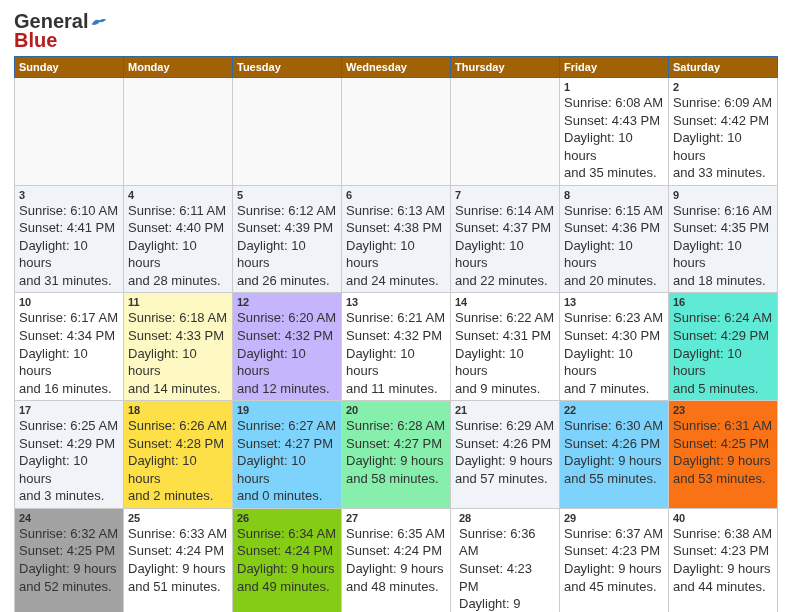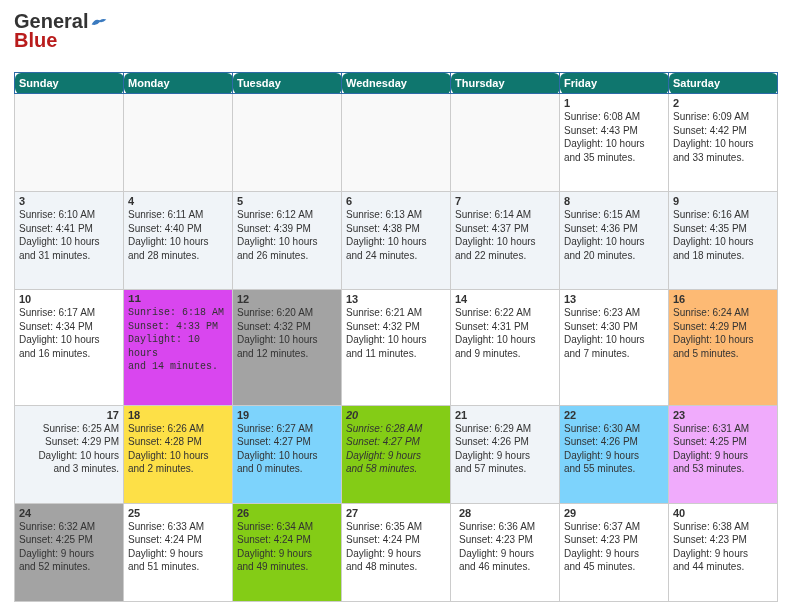--- a/index.html
+++ b/index.html
@@ -14,21 +14,21 @@
       width: 792px;
       height: 612px;
       padding: 10px 14px 10px 14px;
       display: flex;
       flex-direction: column;
     }
     .header {
       display: flex;
       justify-content: space-between;
       align-items: flex-start;
-      margin-bottom: 20px;
+      margin-bottom: 4px;
     }
     .logo {
       display: flex;
       flex-direction: column;
       align-items: flex-start;
     }
     .logo-bird {
       width: 18px;
       height: 14px;
       margin-left: 2px;
@@ -73,29 +73,29 @@
       color: #333;
       background: #fff;
     }
     .calendar tr:nth-child(even) td {
       background: #f5f5f5;
     }
     .calendar tr:nth-child(odd) td {
       background: #ffffff;
     }
     
-    .calendar thead tr th { background: #0f766e; border-radius: 6px; }
+    .calendar thead tr th { background: #a16207; }
     .day-num {
       font-size: 11px;
       font-weight: bold;
       display: block;
       margin-bottom: 1px;
     }
     .day-info {
-      font-size: 10px;
+      font-size: 13px;
       color: #333;
       line-height: 1.35;
     }
     .empty-cell {
       background: #f9f9f9 !important;
     }
   </style>
 </head>
 <body>
 
@@ -172,71 +172,71 @@
           <td style="background: rgb(240, 244, 248);">
             <span class="day-num">9</span>
             <div class="day-info">Sunrise: 6:16 AM<br>Sunset: 4:35 PM<br>Daylight: 10 hours<br>and 18 minutes.</div>
           </td>
         </tr>
         <tr>
           <td style="background: rgb(255, 255, 255);">
             <span class="day-num">10</span>
             <div class="day-info">Sunrise: 6:17 AM<br>Sunset: 4:34 PM<br>Daylight: 10 hours<br>and 16 minutes.</div>
           </td>
-          <td style="background: #d946ef; font-family: Liberation Mono, monospace;">
+          <td style="background: #fef9c3;">
             <span class="day-num">11</span>
             <div class="day-info">Sunrise: 6:18 AM<br>Sunset: 4:33 PM<br>Daylight: 10 hours<br>and 14 minutes.</div>
           </td>
-          <td style="background: #a3a3a3;">
+          <td style="background: #c4b5fd;">
             <span class="day-num">12</span>
             <div class="day-info">Sunrise: 6:20 AM<br>Sunset: 4:32 PM<br>Daylight: 10 hours<br>and 12 minutes.</div>
           </td>
           <td style="background: rgb(255, 255, 255);">
             <span class="day-num">13</span>
             <div class="day-info">Sunrise: 6:21 AM<br>Sunset: 4:32 PM<br>Daylight: 10 hours<br>and 11 minutes.</div>
           </td>
           <td style="background: rgb(255, 255, 255);">
             <span class="day-num">14</span>
             <div class="day-info">Sunrise: 6:22 AM<br>Sunset: 4:31 PM<br>Daylight: 10 hours<br>and 9 minutes.</div>
           </td>
           <td style="background: rgb(255, 255, 255);">
             <span class="day-num">13</span>
             <div class="day-info">Sunrise: 6:23 AM<br>Sunset: 4:30 PM<br>Daylight: 10 hours<br>and 7 minutes.</div>
           </td>
-          <td style="background: #fdba74; margin-top: 24px;">
+          <td style="background: #5eead4; margin-top: 24px;">
             <span class="day-num">16</span>
             <div class="day-info">Sunrise: 6:24 AM<br>Sunset: 4:29 PM<br>Daylight: 10 hours<br>and 5 minutes.</div>
           </td>
         </tr>
         <tr>
-          <td style="background: rgb(240, 244, 248); text-align: right;">
+          <td style="background: rgb(240, 244, 248);">
             <span class="day-num">17</span>
             <div class="day-info">Sunrise: 6:25 AM<br>Sunset: 4:29 PM<br>Daylight: 10 hours<br>and 3 minutes.</div>
           </td>
           <td style="background: #fde047;">
             <span class="day-num">18</span>
             <div class="day-info">Sunrise: 6:26 AM<br>Sunset: 4:28 PM<br>Daylight: 10 hours<br>and 2 minutes.</div>
           </td>
           <td style="background: #7dd3fc;">
             <span class="day-num">19</span>
             <div class="day-info">Sunrise: 6:27 AM<br>Sunset: 4:27 PM<br>Daylight: 10 hours<br>and 0 minutes.</div>
           </td>
-          <td style="background: #84cc16; font-style: italic;">
+          <td style="background: #86efac;">
             <span class="day-num">20</span>
             <div class="day-info">Sunrise: 6:28 AM<br>Sunset: 4:27 PM<br>Daylight: 9 hours<br>and 58 minutes.</div>
           </td>
           <td style="background: rgb(240, 244, 248);">
             <span class="day-num">21</span>
             <div class="day-info">Sunrise: 6:29 AM<br>Sunset: 4:26 PM<br>Daylight: 9 hours<br>and 57 minutes.</div>
           </td>
           <td style="background: #7dd3fc;">
             <span class="day-num">22</span>
             <div class="day-info">Sunrise: 6:30 AM<br>Sunset: 4:26 PM<br>Daylight: 9 hours<br>and 55 minutes.</div>
           </td>
-          <td style="background: #f0abfc;">
+          <td style="background: #f97316;">
             <span class="day-num">23</span>
             <div class="day-info">Sunrise: 6:31 AM<br>Sunset: 4:25 PM<br>Daylight: 9 hours<br>and 53 minutes.</div>
           </td>
         </tr>
         <tr>
           <td style="background: #a3a3a3; margin-left: 48px;">
             <span class="day-num">24</span>
             <div class="day-info">Sunrise: 6:32 AM<br>Sunset: 4:25 PM<br>Daylight: 9 hours<br>and 52 minutes.</div>
           </td>
           <td style="background: rgb(255, 255, 255);">

